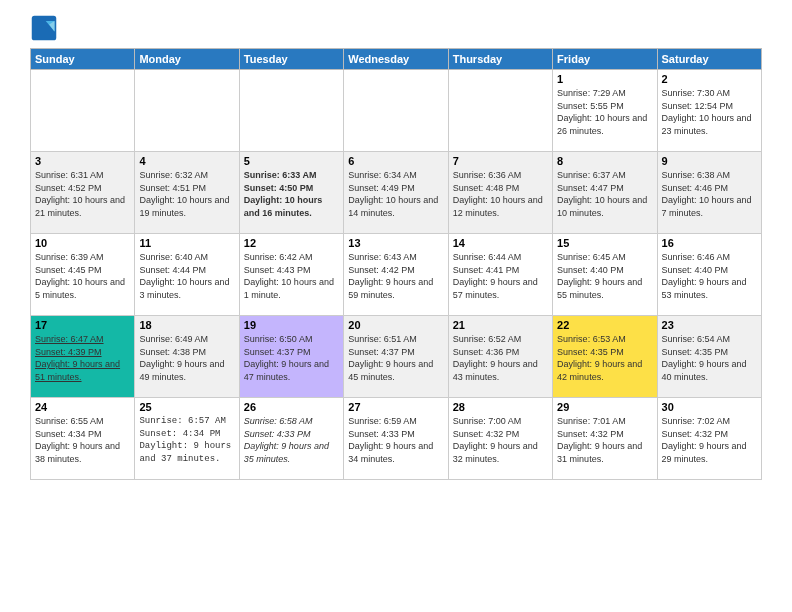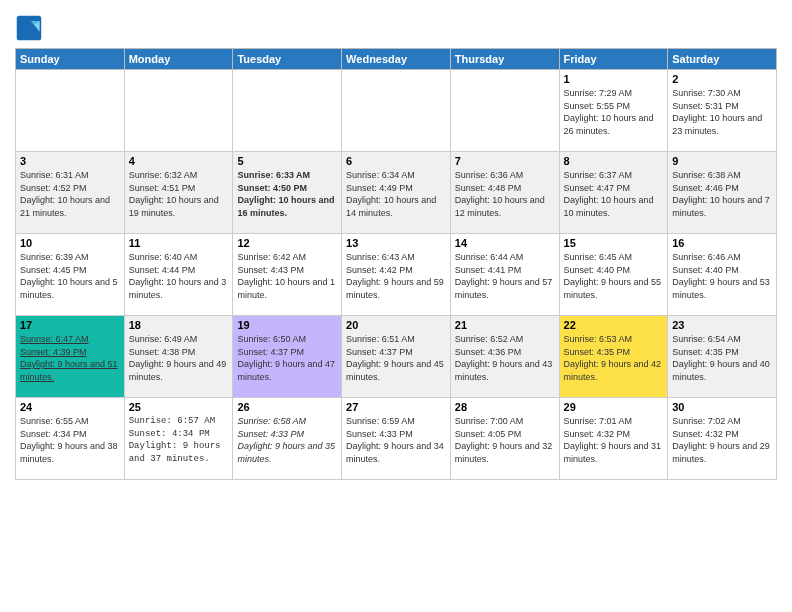--- a/index.html
+++ b/index.html
@@ -6,21 +6,21 @@
     body {
       width: 792px;
       height: 612px;
       font-family: Arial, sans-serif;
       background: #fff;
       overflow: hidden;
     }
     .page {
       width: 792px;
       height: 433px;
-      padding: 10px 15px;
+      padding: 10px 30px;
     }
     .header {
       display: flex;
       justify-content: space-between;
       align-items: flex-start;
       margin-bottom: 6px;
     }
     .logo {
       display: flex;
       align-items: center;
@@ -126,21 +126,21 @@
           <td class="empty-cell"></td>
           <td>
             <span class="day-num">1</span>
             <div class="day-info" style="white-space: pre-line;">Sunrise: 7:29 AM
 Sunset: 5:55 PM
 Daylight: 10 hours and 26 minutes.</div>
           </td>
           <td>
             <span class="day-num">2</span>
             <div class="day-info" style="white-space: pre-line;">Sunrise: 7:30 AM
-Sunset: 5:31 PM
+Sunset: 12:54 PM
 Daylight: 10 hours and 23 minutes.</div>
           </td>
         </tr>
         <tr>
           <td style="background: rgb(240, 240, 240);">
             <span class="day-num">3</span>
             <div class="day-info" style="white-space: pre-line;">Sunrise: 6:31 AM
 Sunset: 4:52 PM
 Daylight: 10 hours and 21 minutes.</div>
           </td>
@@ -290,21 +290,21 @@
           </td>
           <td>
             <span class="day-num">27</span>
             <div class="day-info" style="white-space: pre-line;">Sunrise: 6:59 AM
 Sunset: 4:33 PM
 Daylight: 9 hours and 34 minutes.</div>
           </td>
           <td>
             <span class="day-num">28</span>
             <div class="day-info" style="white-space: pre-line;">Sunrise: 7:00 AM
-Sunset: 4:05 PM
+Sunset: 4:32 PM
 Daylight: 9 hours and 32 minutes.</div>
           </td>
           <td>
             <span class="day-num">29</span>
             <div class="day-info" style="white-space: pre-line;">Sunrise: 7:01 AM
 Sunset: 4:32 PM
 Daylight: 9 hours and 31 minutes.</div>
           </td>
           <td>
             <span class="day-num">30</span>

